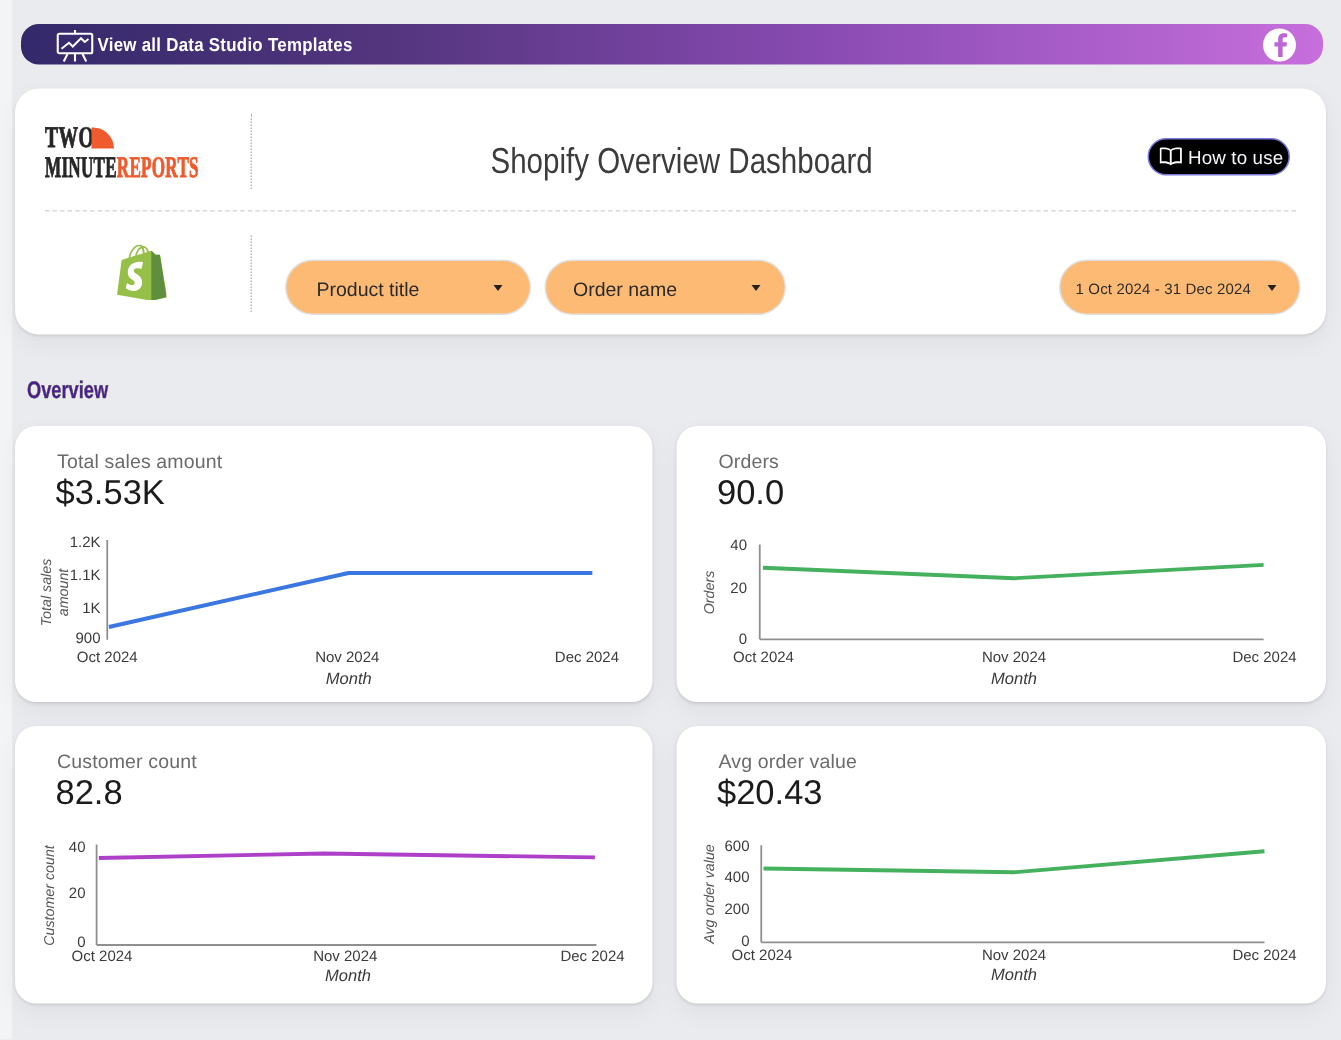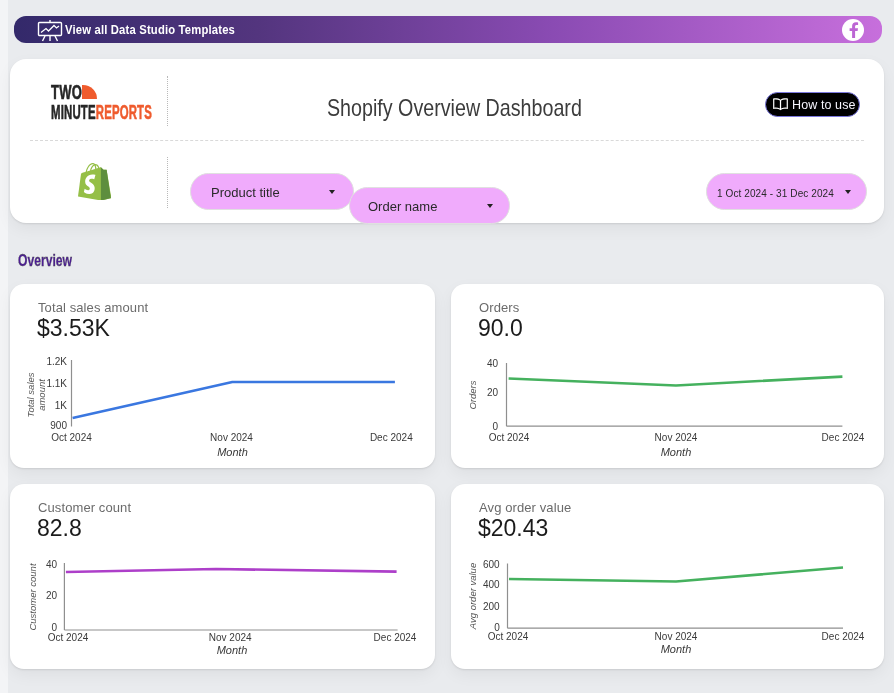--- a/index.html
+++ b/index.html
@@ -15,41 +15,41 @@
   #fb { position:absolute; right:18px; top:2.5px; width:22px; height:22px; background:#fff; border-radius:50%; }
   #fb svg { position:absolute; left:4px; top:3px; }
 
   
   #hcard { left:10px; top:59px; width:874px; height:164px; background:#fff; border-radius:16px;
     box-shadow:0 1px 2px rgba(0,0,0,0.10), 0 6px 16px rgba(0,0,0,0.05); }
   .vdot { position:absolute; border-left:1px dotted #b9b9b9; width:0; }
   #hdash { position:absolute; left:20px; right:20px; top:81px; border-top:1px dashed #d9d9d9; }
 
   
-  #logo { position:absolute; left:41px; top:26px; width:120px; height:36px; }
+  #logo { position:absolute; left:20px; top:26px; width:120px; height:36px;font-family:Liberation Serif, serif; }
   #logo .row1 { position:absolute; left:0; top:0; height:15px; }
   #logo .two { -webkit-text-stroke:0.6px #262626; font-weight:bold; font-size:20px; line-height:15px; color:#262626; letter-spacing:0.5px;
      transform:scaleX(0.65); transform-origin:left top; display:inline-block; }
   #logo .qc { position:absolute; left:31px; top:0; width:15px; height:14px; background:#ef5b2d;
      border-radius:0 15px 0 0; }
   #logo .row2 { position:absolute; left:0; top:19px; height:16px; white-space:nowrap; }
   #logo .row2 span { -webkit-text-stroke:0.6px currentColor; font-weight:bold; font-size:20px; line-height:16px; letter-spacing:0.3px; }
   #logo .m { color:#262626; }
   #logo .r { color:#ef5b2d; }
   #logo .sx { transform:scaleX(0.57); transform-origin:left top; display:inline-block; }
 
   #title { position:absolute; left:7px; width:874px; top:35px; text-align:center; font-size:24px; color:#3c3c3c; }
   #title span { display:inline-block; transform:scaleX(0.82); }
 
   #howto { position:absolute; left:755px; top:33px; width:95px; height:25px; background:#000000; border:1px solid #7b78dd; border-radius:13px; color:#f6f5fd; font-size:12.5px; }
   #howto span { position:absolute; left:26px; top:4.5px; letter-spacing:0.1px; }
   #howto svg { position:absolute; left:7px; top:5px; }
 
   
-  .pill { position:absolute; background:#f0abfc; border:1px solid #e0e0e0; border-radius:19px; height:37px; top:114px; }
+  .pill { position:absolute; background:#fdba74; border:1px solid #e0e0e0; border-radius:19px; height:37px; top:114px; }
   .pill .t { position:absolute; top:11px; font-size:13px; color:#2a2a2a; white-space:nowrap; }
   .pill .ar { position:absolute; top:16px; width:0; height:0; border-left:3.5px solid transparent; border-right:3.5px solid transparent; border-top:4.5px solid #222; }
 
   
   #overview { left:18px; top:252px; font-size:16px; font-weight:bold; color:#4c1d95; -webkit-text-stroke:0.3px #4c4c4c; }
   #overview span { display:inline-block; transform:scaleX(0.76); transform-origin:left top; }
 
   
   .card { position:absolute; background:#fff; border-radius:14px;
     box-shadow:0 1px 2px rgba(0,0,0,0.10), 0 6px 16px rgba(0,0,0,0.05); }
@@ -97,21 +97,21 @@
     <svg width="33" height="37" viewBox="0 0 110 124">
       <path fill="#95BF47" d="M95.9 23.9c-.1-.6-.6-1-1.1-1-.5 0-9.3-.2-9.3-.2s-7.4-7.2-8.1-7.9c-.7-.7-2.2-.5-2.7-.3 0 0-1.4.4-3.7 1.1-.4-1.3-1-2.8-1.8-4.4-2.6-5-6.5-7.7-11.1-7.7-.3 0-.6 0-1 .1-.1-.2-.3-.3-.4-.5C54.7 1 52.1-.1 49 0c-6 .2-12 4.5-16.8 12.2-3.4 5.4-6 12.2-6.7 17.5-6.9 2.1-11.7 3.6-11.8 3.7-3.5 1.1-3.6 1.2-4 4.5C9.3 40.4 0 112.4 0 112.4l78.1 13.5 33.8-8.4S96 24.5 95.9 23.9zM67.2 16.8c-1.8.5-3.8 1.2-6 1.8 0-3.1-.4-7.4-1.9-11.1 4.7.9 7 6.2 7.9 9.3zm-10.1 3.2c-4 1.2-8.4 2.6-12.8 3.9 1.2-4.7 3.6-9.4 6.4-12.5 1.1-1.1 2.6-2.4 4.3-3.2 1.7 3.5 2.1 8.4 2.1 11.8zM49.1 4c1.4 0 2.6.3 3.6 1-1.6.8-3.2 2.1-4.7 3.6-3.8 4.1-6.7 10.5-7.9 16.6-3.6 1.1-7.2 2.2-10.5 3.2C31.7 18.8 39.8 4.3 49.1 4z"></path>
       <path fill="#5E8E3E" d="M94.8 22.9c-.5 0-9.3-.2-9.3-.2s-7.4-7.2-8.1-7.9c-.3-.3-.6-.4-1-.5l.1 111.5 33.8-8.4S96 24.5 95.9 23.9c-.1-.6-.6-1-1.1-1z"></path>
       <path fill="#fff" d="M58.1 39.9l-3.9 14.7s-4.4-2-9.6-1.7c-7.6.5-7.7 5.3-7.6 6.5.4 6.6 17.7 8 18.6 23.4.8 12.1-6.4 20.4-16.8 21.1-12.5.8-19.4-6.6-19.4-6.6l2.6-11.2s6.9 5.2 12.5 4.9c3.6-.2 4.9-3.2 4.8-5.3-.5-8.6-14.6-8.1-15.5-22.2-.7-11.9 7-23.9 24.2-25 6.7-.5 10.1 1.4 10.1 1.4z"></path>
     </svg>
   </div>
   <div class="pill" style="left:180px; width:164px;">
       <span class="t" style="left:20px;">Product title</span>
       <span class="ar" style="left:138px;"></span>
     </div>
-  <div class="pill" style="left:339px; width:161px;margin-top:14px;">
+  <div class="pill" style="left:353px; width:161px;">
       <span class="t" style="left:18px;">Order name</span>
       <span class="ar" style="left:137px;"></span>
     </div>
   <div class="pill" style="left:696px; width:161px;">
       <span class="t" style="left:10px; font-size:10px; top:14px; letter-spacing:0.1px;">1 Oct 2024 - 31 Dec 2024</span>
       <span class="ar" style="left:138px;"></span>
     </div>
 </div>
 
 <div id="overview" class="abs"><span>Overview</span></div>

